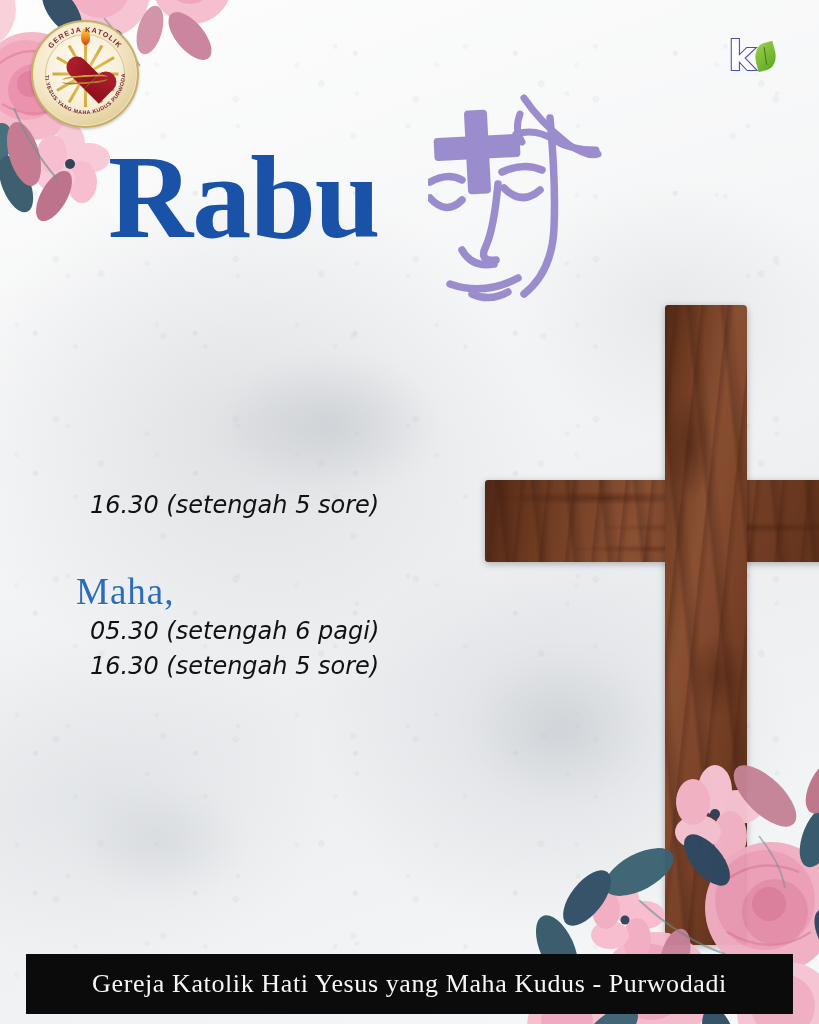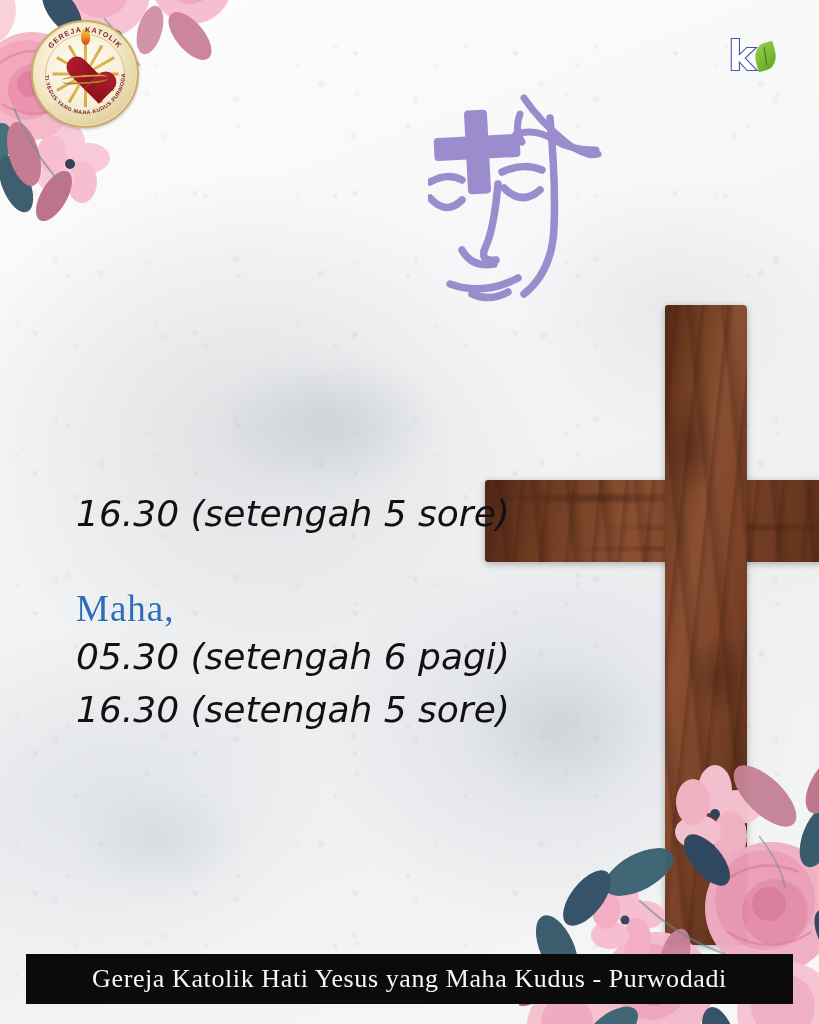--- a/index.html
+++ b/index.html
@@ -140,27 +140,27 @@
   .sched-block + .sched-block{ margin-top:46px; }
   .day,.date{
     font-family:"Liberation Serif", serif; font-weight:400;
     font-size:37px; line-height:1.22; color:#2c6cb8;
     text-shadow:0 1px 1px rgba(255,255,255,.85);
   }
   .day{ letter-spacing:1px; }
   .date{ letter-spacing:.5px; }
   .time{
     font-family:"DejaVu Sans", sans-serif; font-style:italic; font-weight:400;
-    font-size:36px; line-height:1.45; color:#111114; 
+    font-size:24px; line-height:1.45; color:#111114; margin-left:14px;
   }
   .sched-block .time:first-of-type{ margin-top:10px; }
 
   
   .banner{
-    position:absolute; left:26px; right:26px; top:954px; height:50px;
+    position:absolute; left:26px; right:26px; top:954px; height:60px;
     background:#0b0b0b; display:flex; align-items:center; justify-content:center;
   }
   .banner span{
     font-family:"Liberation Serif", serif; font-size:26px; color:#f7f7f7;
     letter-spacing:.6px; white-space:nowrap;
   }
 
   
   .floral{ position:absolute; pointer-events:none; }
   .fl-tl{ left:-46px; top:-42px; width:300px; height:290px; }
@@ -257,20 +257,21 @@
   <div class="kompos">
     <span>k</span>
     <span class="leaf"></span>
   </div>
 
   <div class="cross">
     <div class="beam beam-h"></div>
     <div class="beam beam-v"></div>
   </div>
 
+  <div class="rabu">Rabu</div>
 
   <div class="face">
     <svg width="175" height="225" viewBox="0 0 175 225">
       <g fill="none" stroke="#9b8dcd" stroke-width="7.5" stroke-linecap="round" stroke-linejoin="round">
 
         <path d="M122 30 Q128 96 126 140 Q124 184 96 206"></path>
 
         <path d="M74 84 Q96 74 114 82"></path>
 
         <path d="M2 94 Q20 84 34 92"></path>

